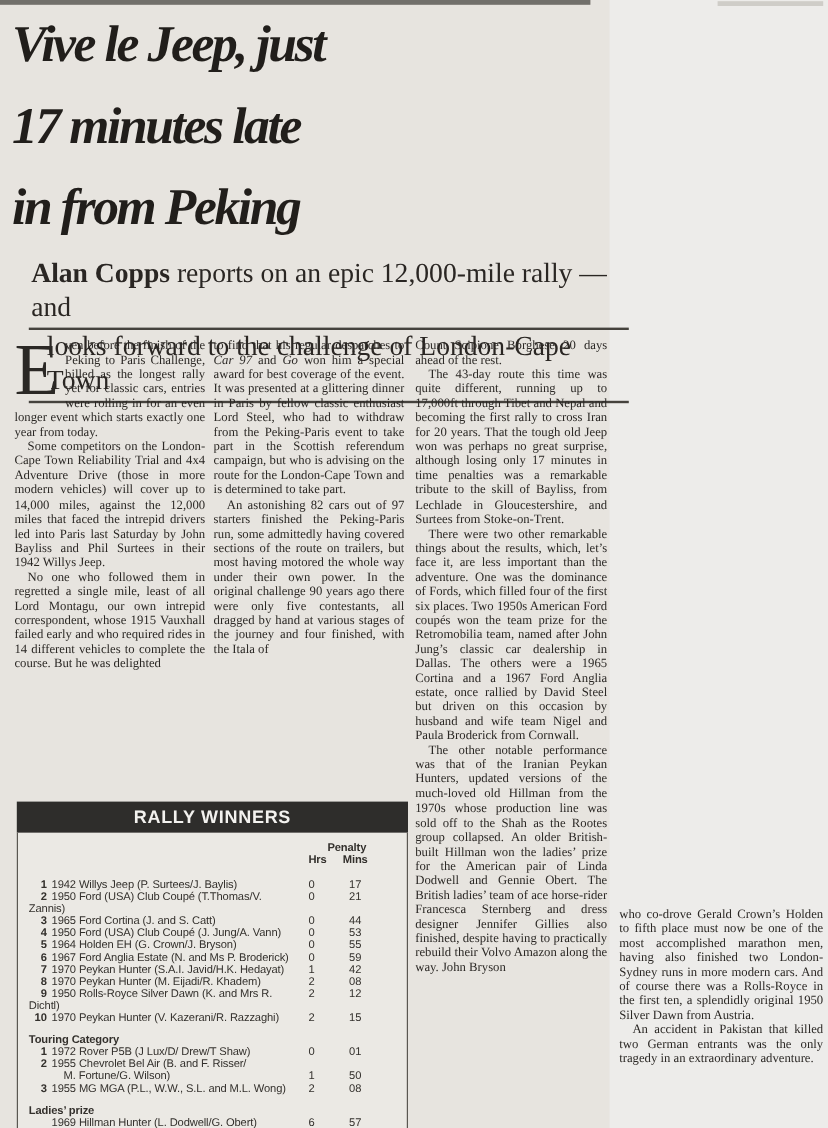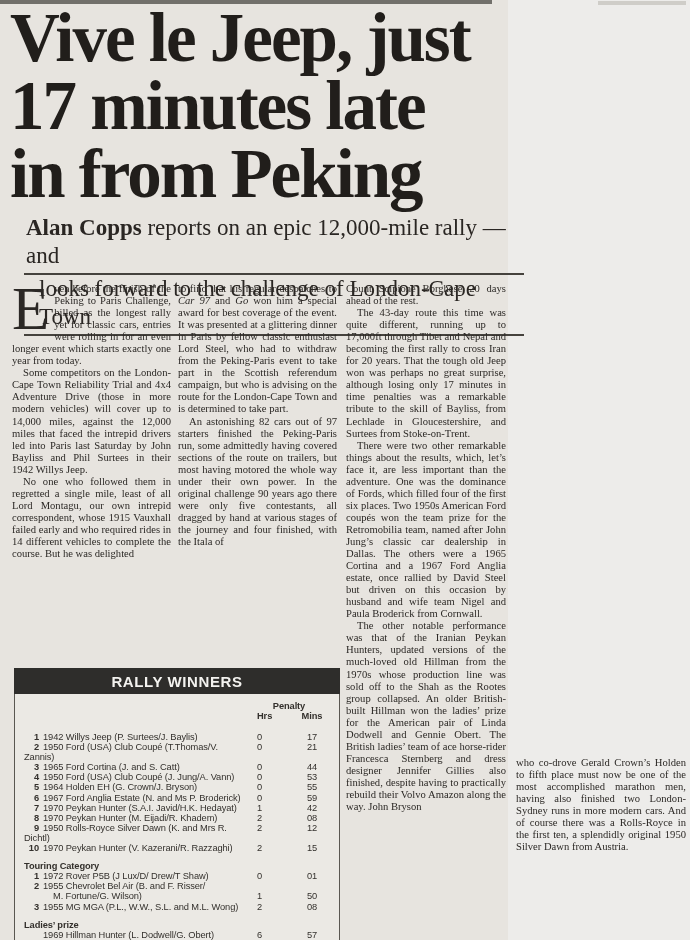--- a/index.html
+++ b/index.html
@@ -3,21 +3,21 @@
 <meta charset="utf-8">
 <style>
   html,body{margin:0;padding:0;background:#b7b4ae;}
   .page{position:relative;width:690px;height:940px;margin:0 auto;overflow:hidden;
         background:#e7e4df;font-family:"Liberation Serif",serif;color:#2b2724;}
   .right-strip{position:absolute;left:508px;top:0;width:182px;height:940px;background:#edecea;}
   .scan-top{position:absolute;top:0;left:0;width:492px;height:4px;background:#55524d;opacity:.8;}
   .scan-mark{position:absolute;top:1px;left:598px;width:88px;height:4px;background:#cfcdc8;}
 
   .headline{position:absolute;left:10px;top:4px;width:500px;margin:0;
-            font-size:69px;font-weight:bold;line-height:68px;letter-spacing:-2px;color:#211e1b;}
+            font-size:43px;font-weight:bold;line-height:68px;letter-spacing:-2px;color:#211e1b;font-style:italic;}
   .headline div{white-space:nowrap;}
 
   .standfirst{position:absolute;left:24px;top:214px;width:500px;font-size:23px;color:#2a2623;}
   .sf-line{border-bottom:2px solid #45423d;padding:0 0 3px 2px;line-height:28px;}
   .sf-line2{padding-left:15px;}
   .sf-author{font-weight:bold;}
 
   .col{position:absolute;top:283px;font-size:10.6px;line-height:12.05px;
        text-align:justify;color:#2b2825;overflow:hidden;}
   .col p{margin:0;}
@@ -34,21 +34,21 @@
   .rally-box{box-sizing:border-box;height:285px;background:#ebe9e4;border:1px solid #5a5751;border-top:none;
              padding-top:7px;font-family:"Liberation Sans",sans-serif;font-size:9.3px;line-height:10.1px;
              color:#33302c;letter-spacing:-0.1px;}
   .pen-row{position:relative;height:10px;}
   .pen-head{margin-bottom:11px;}
   .bold{font-weight:bold;}
   .t-row{position:relative;padding-left:9px;padding-right:92px;min-height:10px;}
   .t-rank{display:inline-block;width:15px;text-align:right;margin-right:4px;font-weight:bold;}
   .t-entry.cont{padding-left:10px;}
   .t-hrs{position:absolute;top:0;right:52px;width:30px;}
-  .t-mins{position:absolute;top:0;right:8px;width:38px;text-align:center;}
+  .t-mins{position:absolute;top:0;right:24px;width:38px;text-align:center;}
   .pen-label{position:absolute;top:0;right:12px;width:76px;text-align:center;font-weight:bold;}
   .t-section{margin-top:8px;}
   .t-heading{padding-left:9px;font-weight:bold;}
 </style>
 </head>
 <body>
 
 <div class="page">
   <div class="right-strip"></div>
   <div class="scan-top"></div>
@@ -77,20 +77,21 @@
       <p class="indent"><span>An astonishing 82 cars out of 97 starters finished the Peking-Paris run, some admittedly having covered sections of the route on trailers, but most having motored the whole way under their own power. In the original challenge 90 years ago there were only five contestants, all dragged by hand at various stages of the journey and four finished, with the Itala of</span></p>
     </div>
   <div class="col col3" id="col2">
       <p><span>Count Scipione Borghese 20 days ahead of the rest.</span></p>
       <p class="indent"><span>The 43-day route this time was quite different, running up to 17,000ft through Tibet and Nepal and becoming the first rally to cross Iran for 20 years. That the tough old Jeep won was perhaps no great surprise, although losing only 17 minutes in time penalties was a remarkable tribute to the skill of Bayliss, from Lechlade in Gloucestershire, and Surtees from Stoke-on-Trent.</span></p>
       <p class="indent"><span>There were two other remarkable things about the results, which, let’s face it, are less important than the adventure. One was the dominance of Fords, which filled four of the first six places. Two 1950s American Ford coupés won the team prize for the Retromobilia team, named after John Jung’s classic car dealership in Dallas. The others were a 1965 Cortina and a 1967 Ford Anglia estate, once rallied by David Steel but driven on this occasion by husband and wife team Nigel and Paula Broderick from Cornwall.</span></p>
       <p class="indent"><span>The other notable performance was that of the Iranian Peykan Hunters, updated versions of the much-loved old Hillman from the 1970s whose production line was sold off to the Shah as the Rootes group collapsed. An older British-built Hillman won the ladies’ prize for the American pair of Linda Dodwell and Gennie Obert. The British ladies’ team of ace horse-rider Francesca Sternberg and dress designer Jennifer Gillies also finished, despite having to practically rebuild their Volvo Amazon along the way. John Bryson</span></p>
     </div>
   <div class="col col4" id="col3">
       <p><span>who co-drove Gerald Crown’s Holden to fifth place must now be one of the most accomplished marathon men, having also finished two London-Sydney runs in more modern cars. And of course there was a Rolls-Royce in the first ten, a splendidly original 1950 Silver Dawn from Austria.</span></p>
+      <p class="indent"><span>An accident in Pakistan that killed two German entrants was the only tragedy in an extraordinary adventure.</span></p>
     </div>
 
   <div class="rally">
     <div class="rally-bar">RALLY WINNERS</div>
     <div class="rally-box">
       <div class="pen-head">
         <div class="pen-row">
           <span class="pen-label">Penalty</span>
         </div>
         <div class="pen-row">

